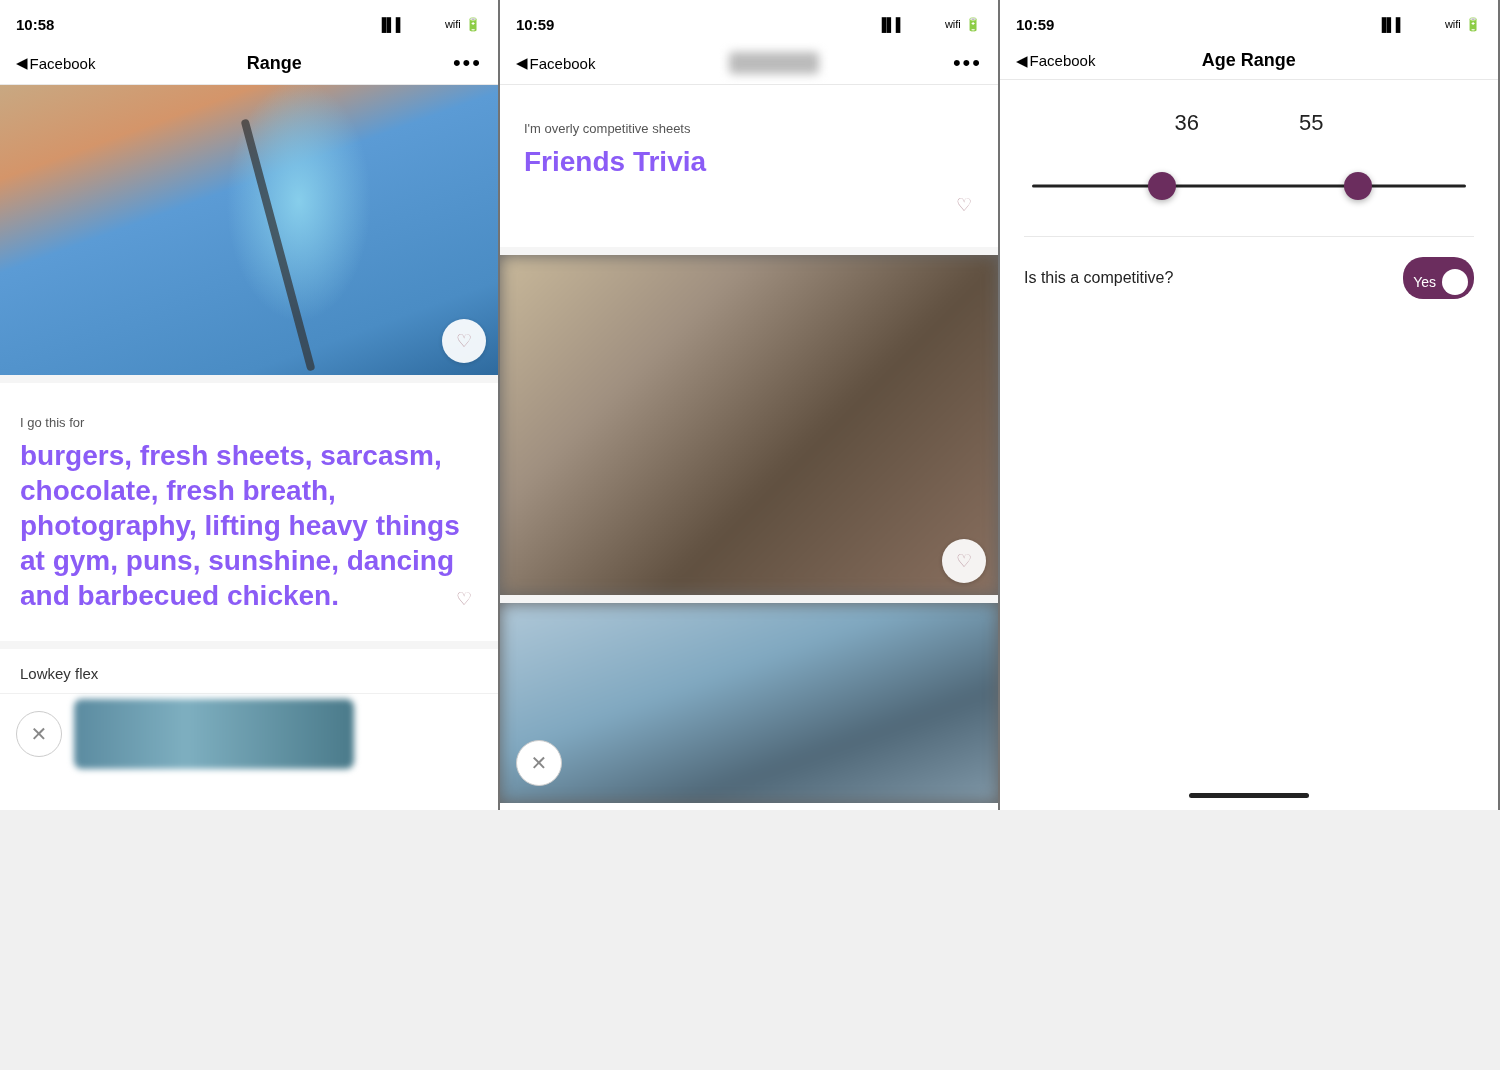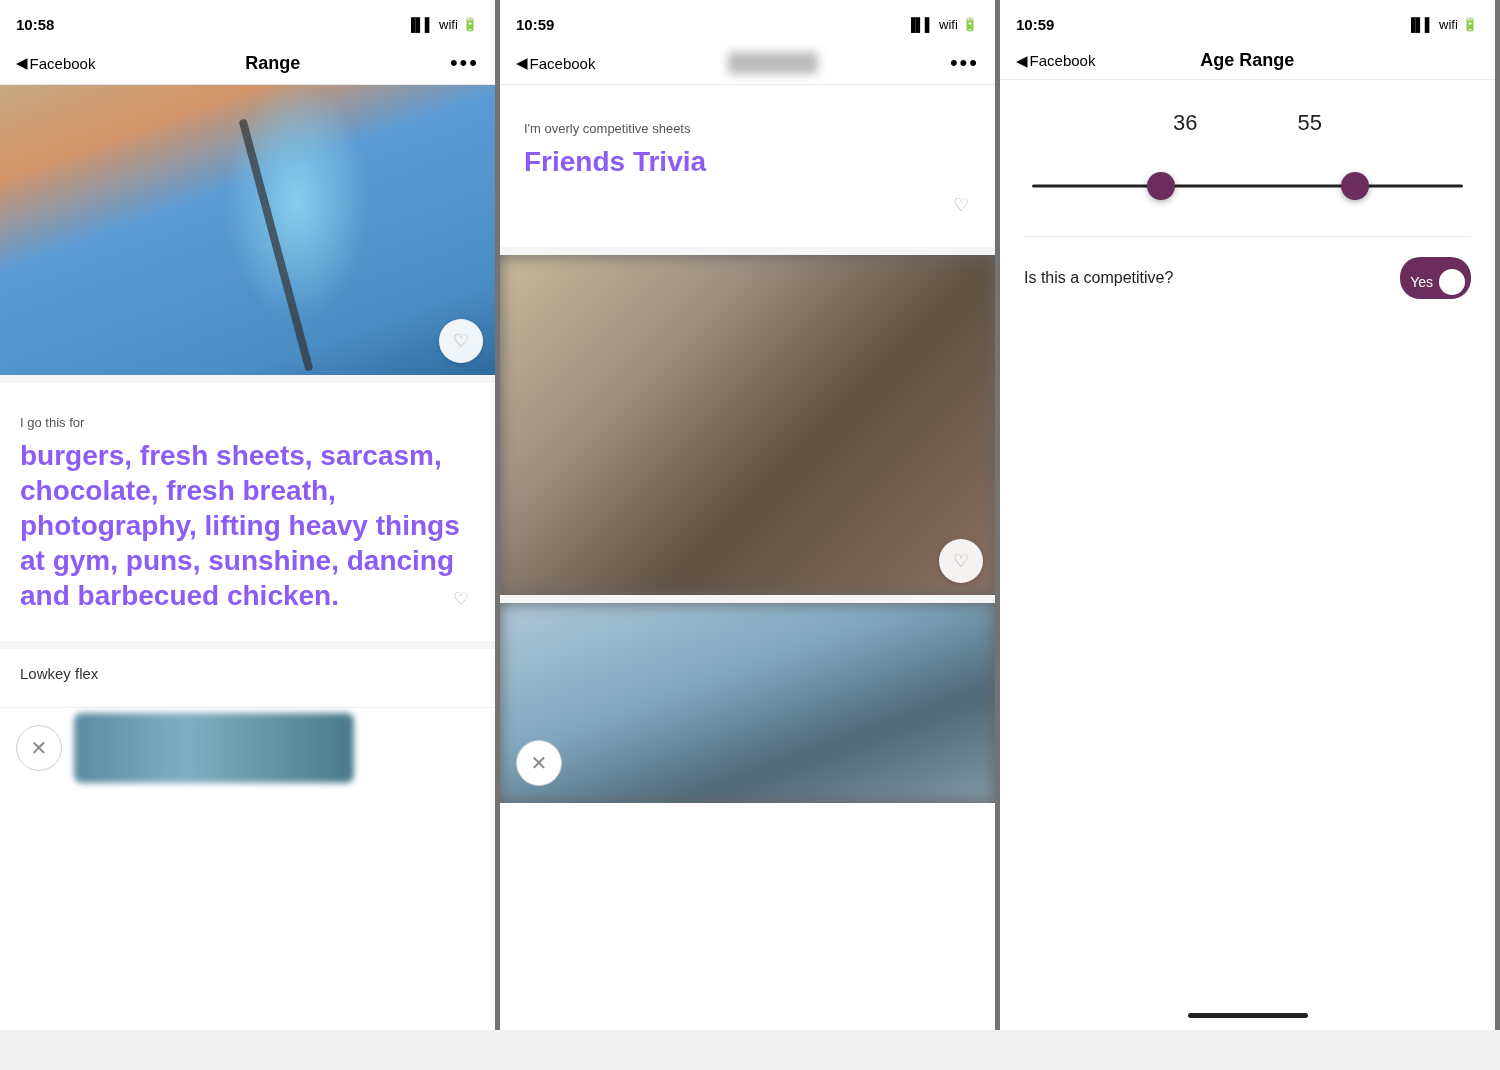--- a/index.html
+++ b/index.html
@@ -9,26 +9,26 @@
       display: flex;
       flex-direction: row;
       background: #f0f0f0;
       font-family: -apple-system, 'Helvetica Neue', Arial, sans-serif;
       overflow: hidden;
     }
 
     
     .phone-panel {
       width: 500px;
-      height: 1030px;
+      height: 810px;
       background: #fff;
       display: flex;
       flex-direction: column;
       overflow: hidden;
-      border-right: 5px solid #737373;
+      border-right: 2px solid #737373;
     }
 
     
     .status-bar {
       display: flex;
       justify-content: space-between;
       align-items: center;
       padding: 8px 16px 4px;
       height: 44px;
       background: #fff;
@@ -37,21 +37,21 @@
       font-size: 15px;
       font-weight: 600;
       color: #000;
     }
     .status-icons {
       display: flex;
       align-items: center;
       gap: 5px;
     }
     .signal-bars { font-size: 13px; }
-    .wifi-icon { font-size: 13px; }
+    .wifi-icon { font-size: 11px; margin-left: 35px; }
     .battery-icon { font-size: 13px; }
 
     
     .nav-bar {
       display: flex;
       justify-content: space-between;
       align-items: center;
       padding: 6px 16px 8px;
       border-bottom: 1px solid #e8e8e8;
     }
@@ -171,21 +171,21 @@
 
     
     .bottom-partial {
       background: #fff;
       padding: 16px 20px 0;
     }
     .bottom-label {
       font-size: 15px;
       font-weight: 500;
       color: #333;
-      margin-bottom: 25px;
+      margin-bottom: 11px;
     }
 
     
     .bottom-overlay {
       height: 80px;
       background: #fff;
       display: flex;
       align-items: center;
       padding: 0 16px;
       gap: 12px;

